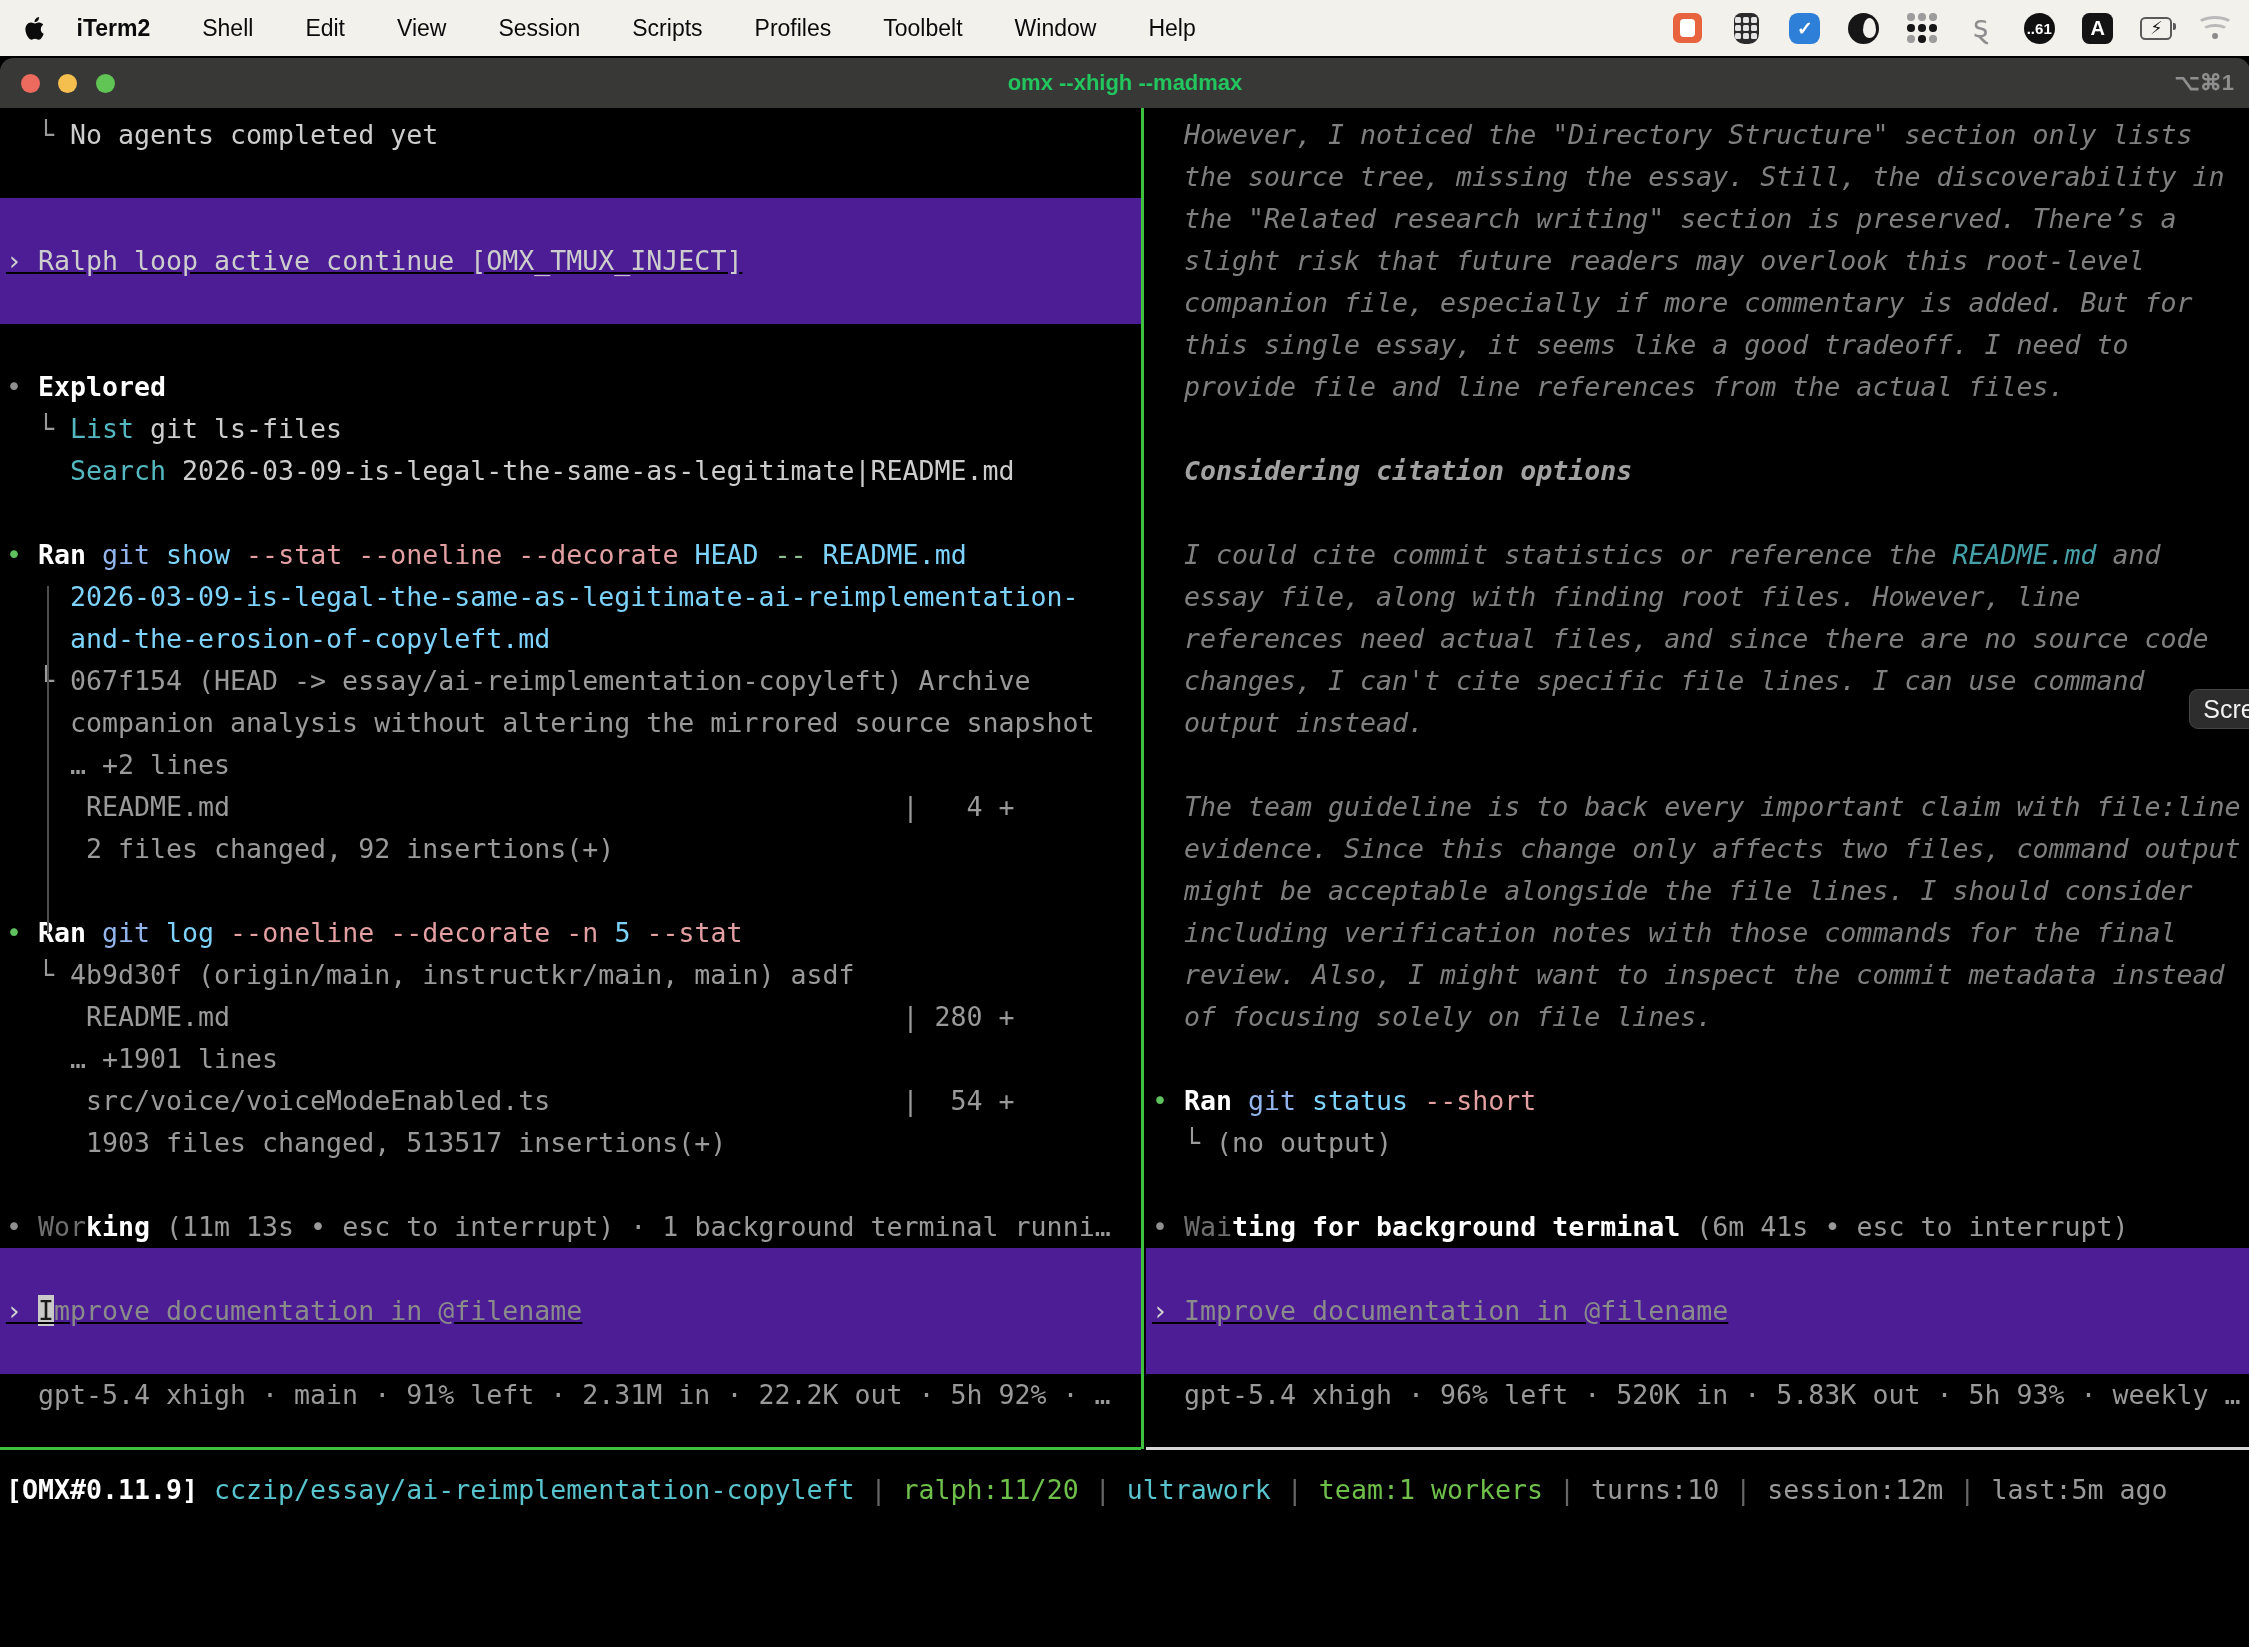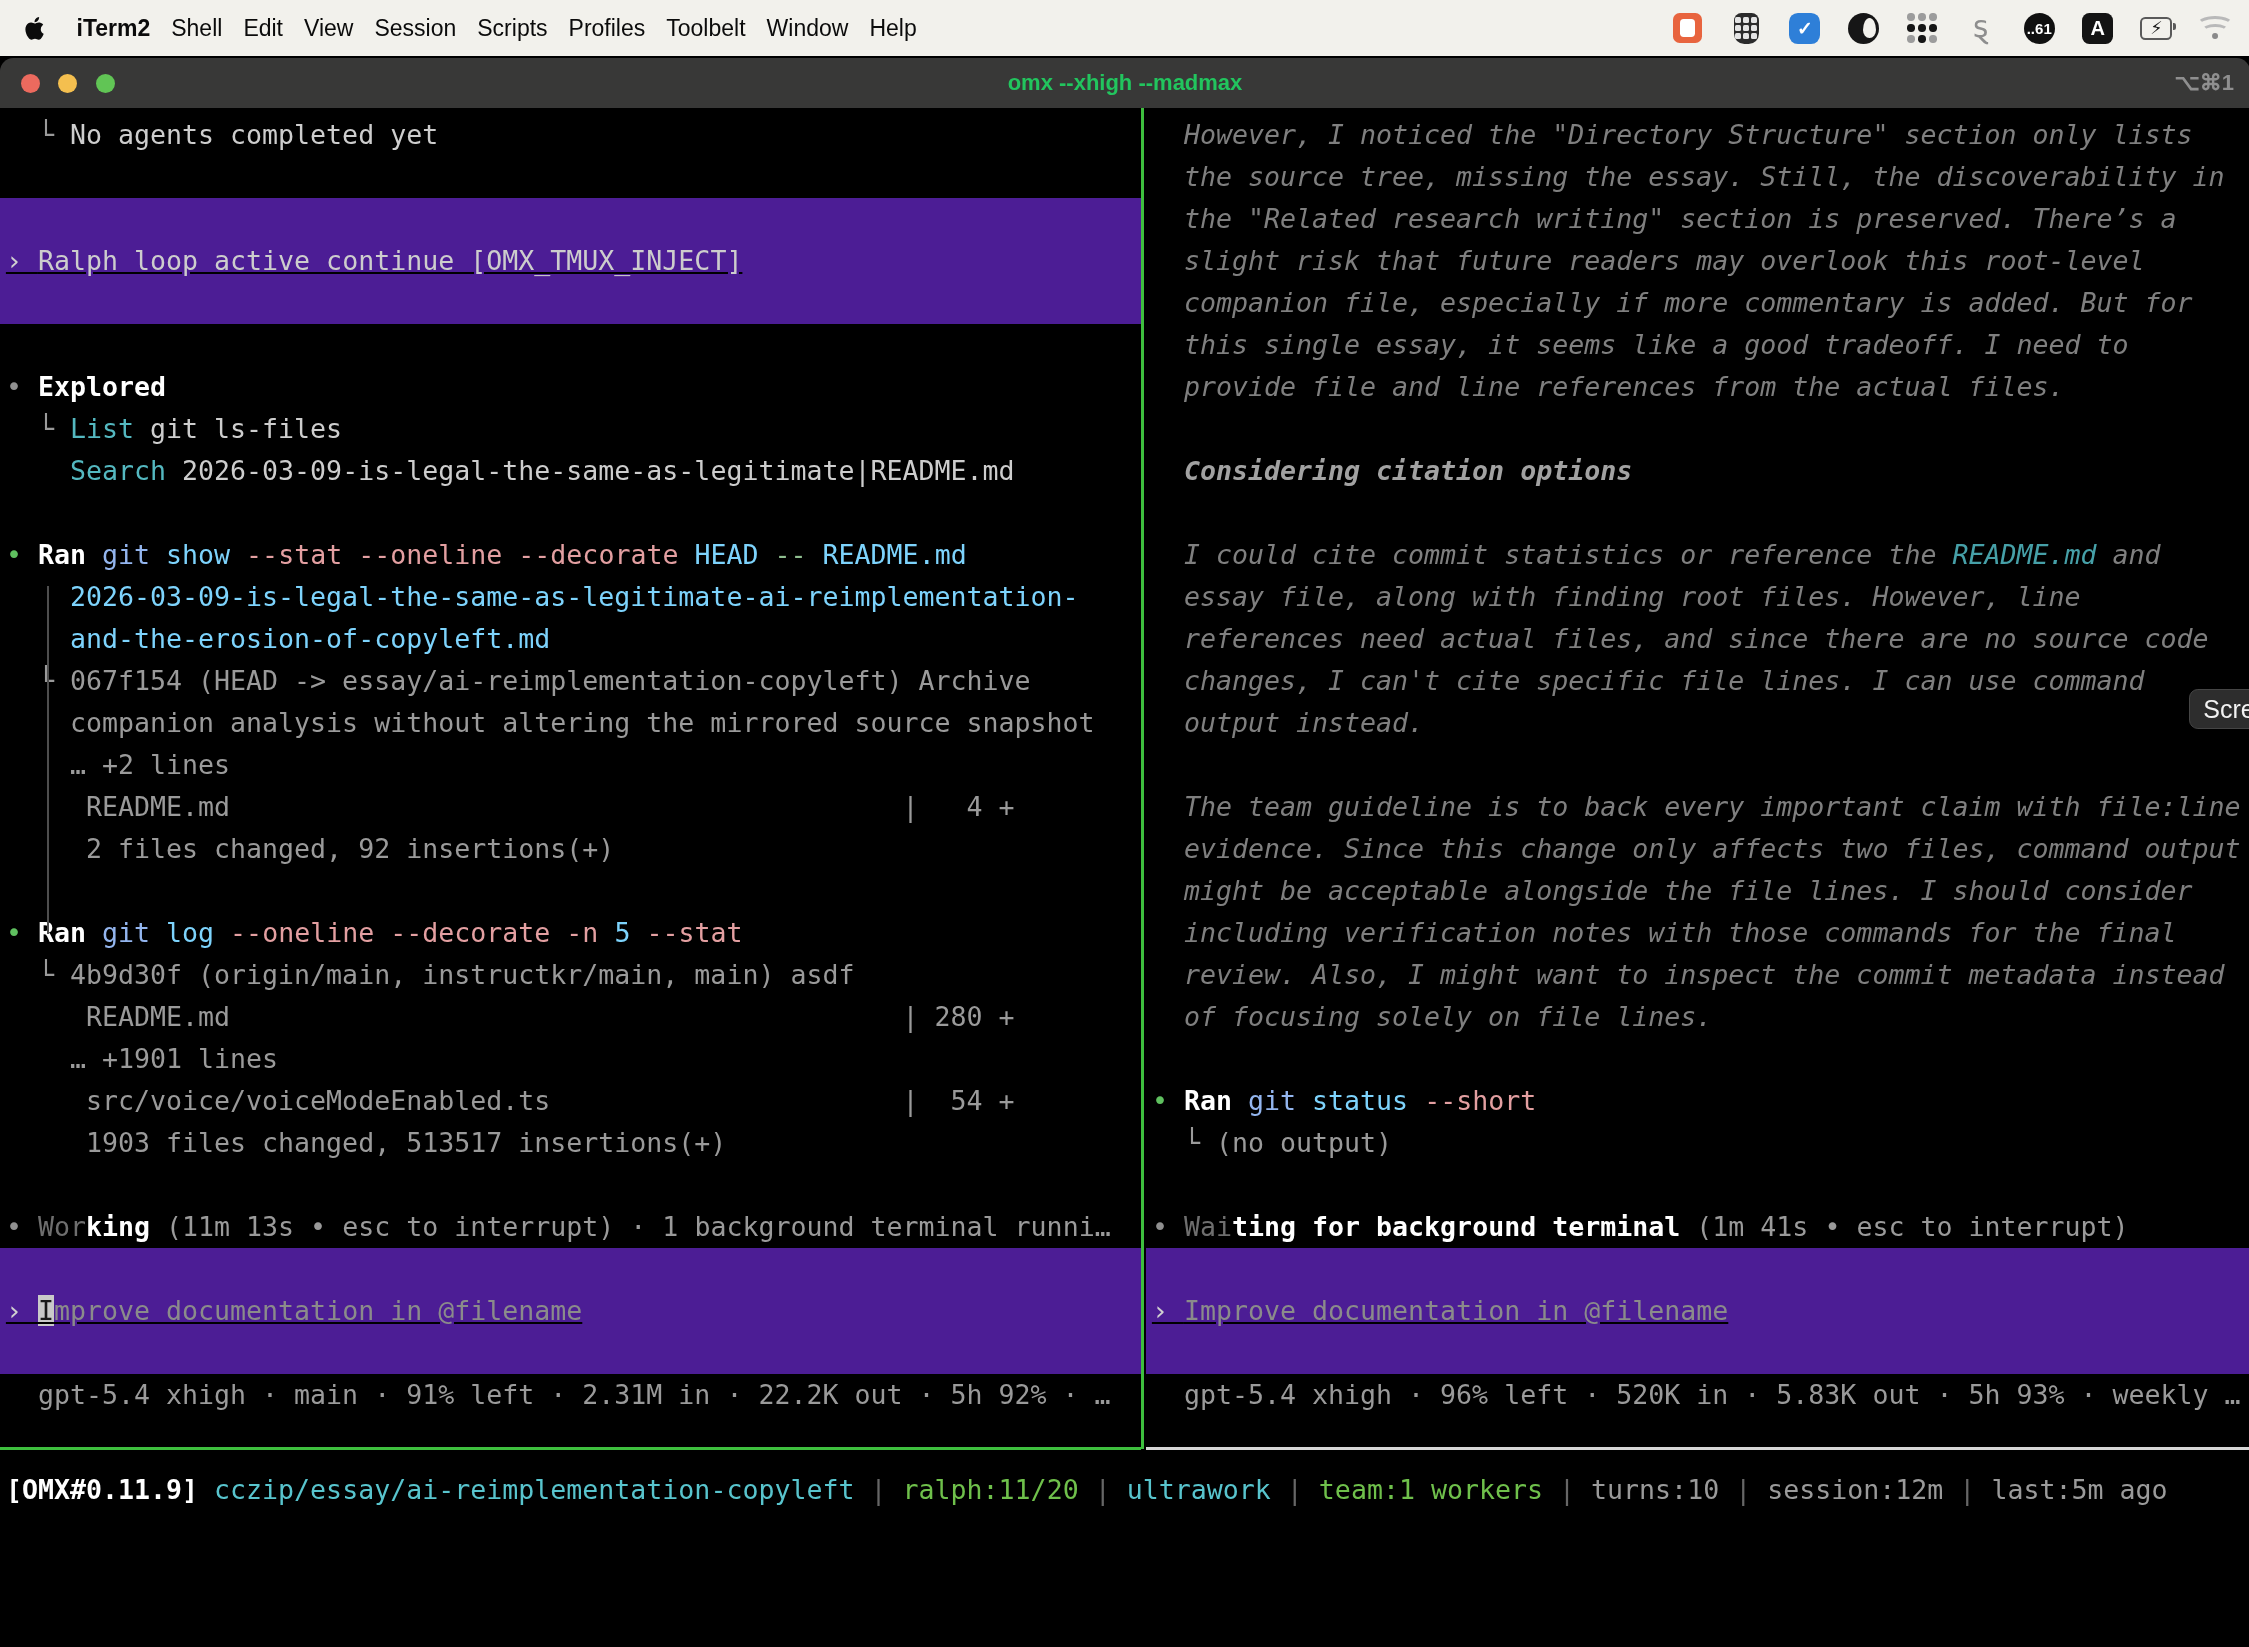--- a/index.html
+++ b/index.html
@@ -1,21 +1,21 @@
 <!DOCTYPE html>
 <html style="font-size:11.8px"><head>
 <meta charset="utf-8">
 <style>
   html,body{margin:0;padding:0;background:#101010;}
   .screen{position:relative;width:2250px;height:1648px;overflow:hidden;background:#000;font-family:"DejaVu Sans Mono",monospace;}
 
   
   .menubar{position:absolute;top:0;left:0;width:100%;height:56px;background:#f2f1ec;display:flex;align-items:center;color:#0b0b0b;font-family:"Liberation Sans",sans-serif;font-size:23px;}
   .menubar .apple{margin-left:25px;display:flex;align-items:center;}
-  .menu-items{display:flex;gap:21px;margin-left:29.5px;}
+  .menu-items{display:flex;gap:52px;margin-left:29.5px;}
   .menu-item{cursor:default;}
   .menu-item:first-child{font-weight:700;}
   .status-icons{margin-left:auto;display:flex;align-items:center;gap:26.6px;margin-right:19px;}
   .sicon{width:32px;height:32px;display:flex;align-items:center;justify-content:center;}
   .icon-orange{width:29.5px;height:29.5px;background:#e8643e;border-radius:6.6px;display:flex;align-items:center;justify-content:center;}
   .icon-orange .inner{width:14.8px;height:17.7px;background:#fff;border-radius:3.7px;}
   .icon-shield{width:25px;height:31px;background:#2b2b2b;border-radius:7.4px 7.4px 10.3px 10.3px;display:grid;grid-template-columns:repeat(3,5.9px);grid-template-rows:repeat(3,5.9px);gap:2.2px;align-content:center;justify-content:center;}
   .icon-shield i{background:#e4e4e4;border-radius:1.5px;}
   .icon-hex{width:31px;height:31px;border-radius:8.9px;background:#2e7fd8;display:flex;align-items:center;justify-content:center;color:#fff;font-weight:700;font-size:19px;}
   .icon-pie{width:31px;height:31px;border-radius:50%;background:#161616;position:relative;overflow:hidden;}
@@ -237,21 +237,21 @@
           <div class="line"><span class="s-it">  The team guideline is to back every important claim with file:line</span></div>
           <div class="line"><span class="s-it">  evidence. Since this change only affects two files, command output</span></div>
           <div class="line"><span class="s-it">  might be acceptable alongside the file lines. I should consider</span></div>
           <div class="line"><span class="s-it">  including verification notes with those commands for the final</span></div>
           <div class="line"><span class="s-it">  review. Also, I might want to inspect the commit metadata instead</span></div>
           <div class="line"><span class="s-it">  of focusing solely on file lines.</span></div>
           <div class="line"></div>
           <div class="line"><span class="s-b">• </span><span class="s-w">Ran</span><span class="s-tx"> </span><span class="s-bl">git</span><span class="s-tx"> </span><span class="s-lv">status</span><span class="s-tx"> </span><span class="s-pk">--short</span></div>
           <div class="line"><span class="s-g">  └ (no output)</span></div>
           <div class="line"></div>
-          <div class="line"><span class="s-bg">• </span><span class="s-gd">Wai</span><span class="s-w">ting for background terminal</span><span class="s-g"> (1m 41s • esc to interrupt)</span></div>
+          <div class="line"><span class="s-bg">• </span><span class="s-gd">Wai</span><span class="s-w">ting for background terminal</span><span class="s-g"> (6m 41s • esc to interrupt)</span></div>
           <div class="line boxed"></div>
           <div class="line boxed"><span class="s-pr">› </span><span class="s-ph">Improve documentation in @filename</span></div>
           <div class="line boxed"></div>
           <div class="line"><span class="s-g">  gpt-5.4 xhigh · 96% left · 520K in · 5.83K out · 5h 93% · weekly …</span></div>
         </div>
     </div>
     <div class="hborder-left"></div>
     <div class="hborder-right"></div>
     <div class="omxline">
         <div class="line"><span class="s-w">[OMX#0.11.9]</span><span class="s-tx"> </span><span class="s-cy2">cczip/essay/ai-reimplementation-copyleft</span><span class="s-sep"> | </span><span class="s-gn2">ralph:11/20</span><span class="s-sep"> | </span><span class="s-cy2">ultrawork</span><span class="s-sep"> | </span><span class="s-gn2">team:1 workers</span><span class="s-sep"> | </span><span class="s-g">turns:10</span><span class="s-sep"> | </span><span class="s-g">session:12m</span><span class="s-sep"> | </span><span class="s-g">last:5m ago</span></div>

